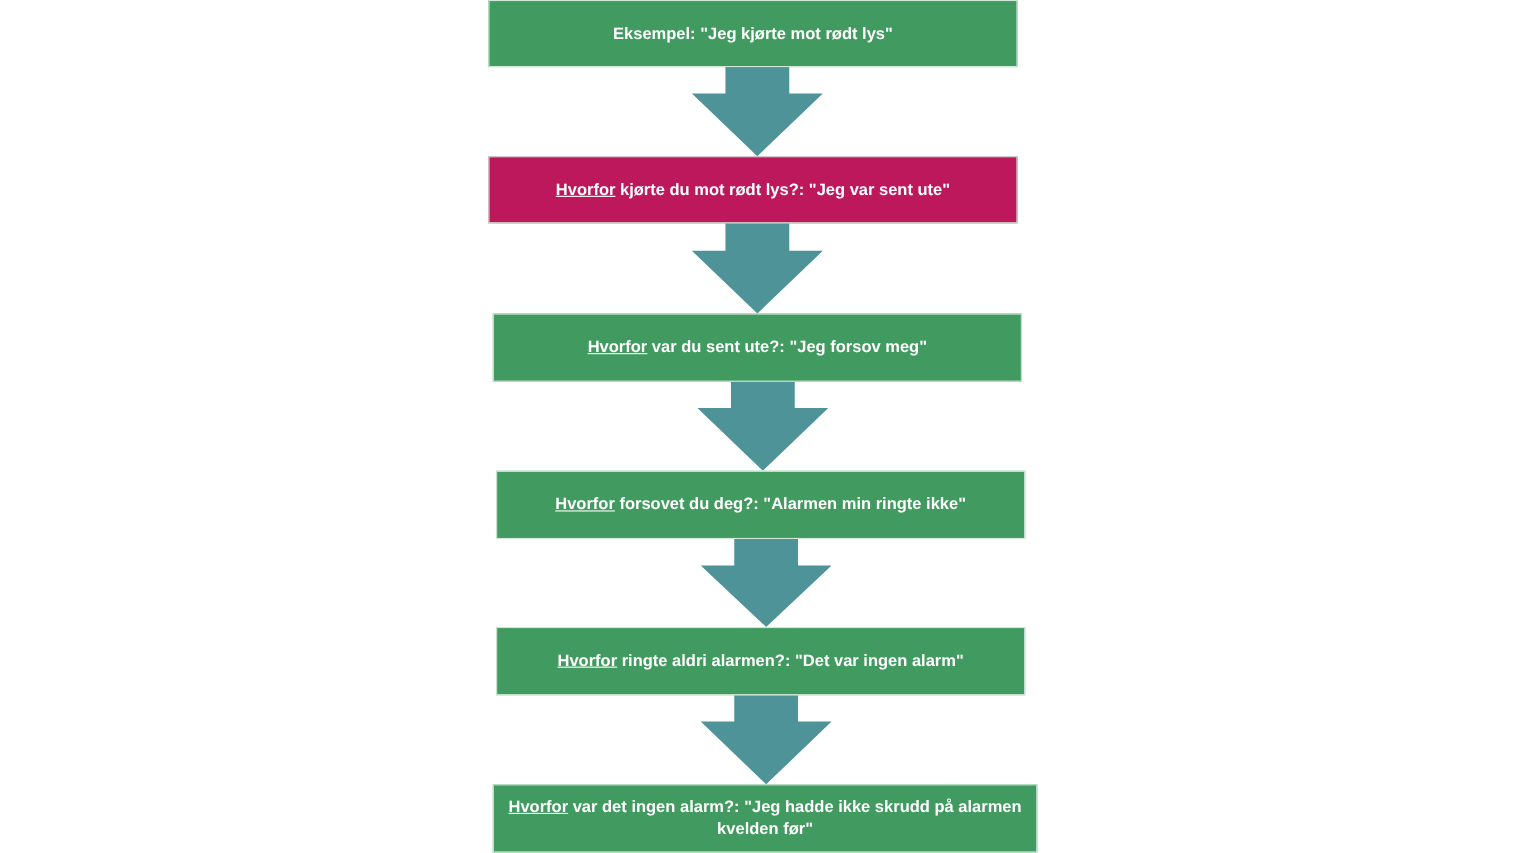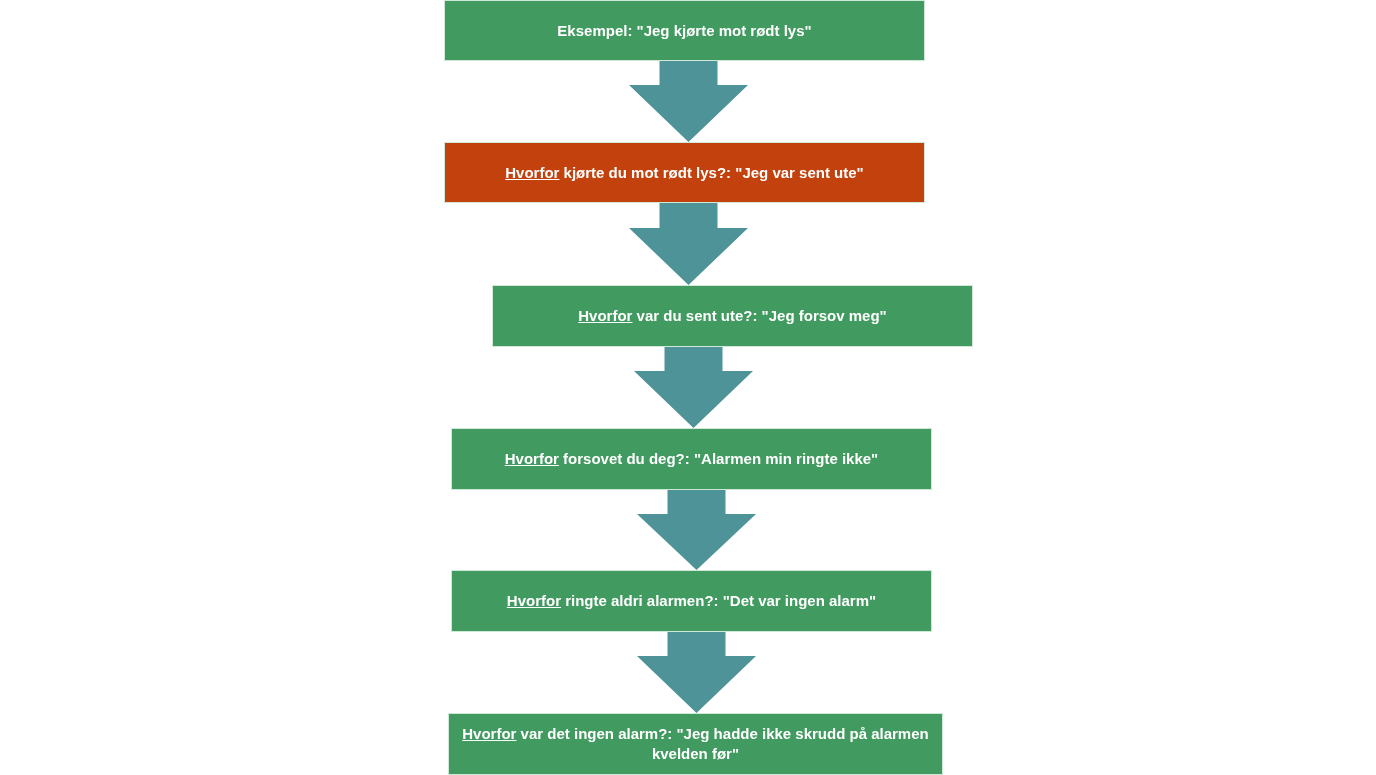--- a/index.html
+++ b/index.html
@@ -78,24 +78,24 @@
       </svg>
     </div>
     <div class="arrow" style="left: 636.5px; top: 632px; width: 119px; height: 81px;">
       <svg width="119" height="81" viewBox="0 0 119 81">
         <polygon points="30.5,0 88.5,0 88.5,24 119,24 59.5,81 0,24 30.5,24" fill="#4e9397"></polygon>
       </svg>
     </div>
     <div class="node-box" style="left: 444px; top: 0px; width: 481px; height: 61px; background: rgb(65, 154, 95); border-color: rgb(207, 232, 216); color: rgb(255, 255, 255);">
       <span class="node-text"><span>Eksempel: "Jeg kjørte mot rødt lys"</span></span>
     </div>
-    <div class="node-box" style="left: 444px; top: 142px; width: 481px; height: 61px; background: #c2410c; border-color: rgb(207, 232, 216); color: rgb(255, 255, 255);">
+    <div class="node-box" style="left: 444px; top: 142px; width: 481px; height: 61px; background: #be185d; border-color: rgb(207, 232, 216); color: rgb(255, 255, 255);">
       <span class="node-text"><span class="kw">Hvorfor</span><span> kjørte du mot rødt lys?: "Jeg var sent ute"</span></span>
     </div>
-    <div class="node-box" style="left: 448px; top: 285px; width: 481px; height: 62px; background: rgb(65, 154, 95); border-color: rgb(207, 232, 216); color: rgb(255, 255, 255); margin-left: 44px;">
+    <div class="node-box" style="left: 448px; top: 285px; width: 481px; height: 62px; background: rgb(65, 154, 95); border-color: rgb(207, 232, 216); color: rgb(255, 255, 255);">
       <span class="node-text"><span class="kw">Hvorfor</span><span> var du sent ute?: "Jeg forsov meg"</span></span>
     </div>
     <div class="node-box" style="left: 451px; top: 428px; width: 481px; height: 62px; background: rgb(65, 154, 95); border-color: rgb(207, 232, 216); color: rgb(255, 255, 255);">
       <span class="node-text"><span class="kw">Hvorfor</span><span> forsovet du deg?: "Alarmen min ringte ikke"</span></span>
     </div>
     <div class="node-box" style="left: 451px; top: 570px; width: 481px; height: 62px; background: rgb(65, 154, 95); border-color: rgb(207, 232, 216); color: rgb(255, 255, 255);">
       <span class="node-text"><span class="kw">Hvorfor</span><span> ringte aldri alarmen?: "Det var ingen alarm"</span></span>
     </div>
     <div class="node-box" style="left: 448px; top: 713px; width: 495px; height: 62px; background: rgb(65, 154, 95); border-color: rgb(207, 232, 216); color: rgb(255, 255, 255);">
       <span class="node-text"><span class="kw">Hvorfor</span><span> var det ingen alarm?: "Jeg hadde ikke skrudd på alarmen kvelden før"</span></span>

